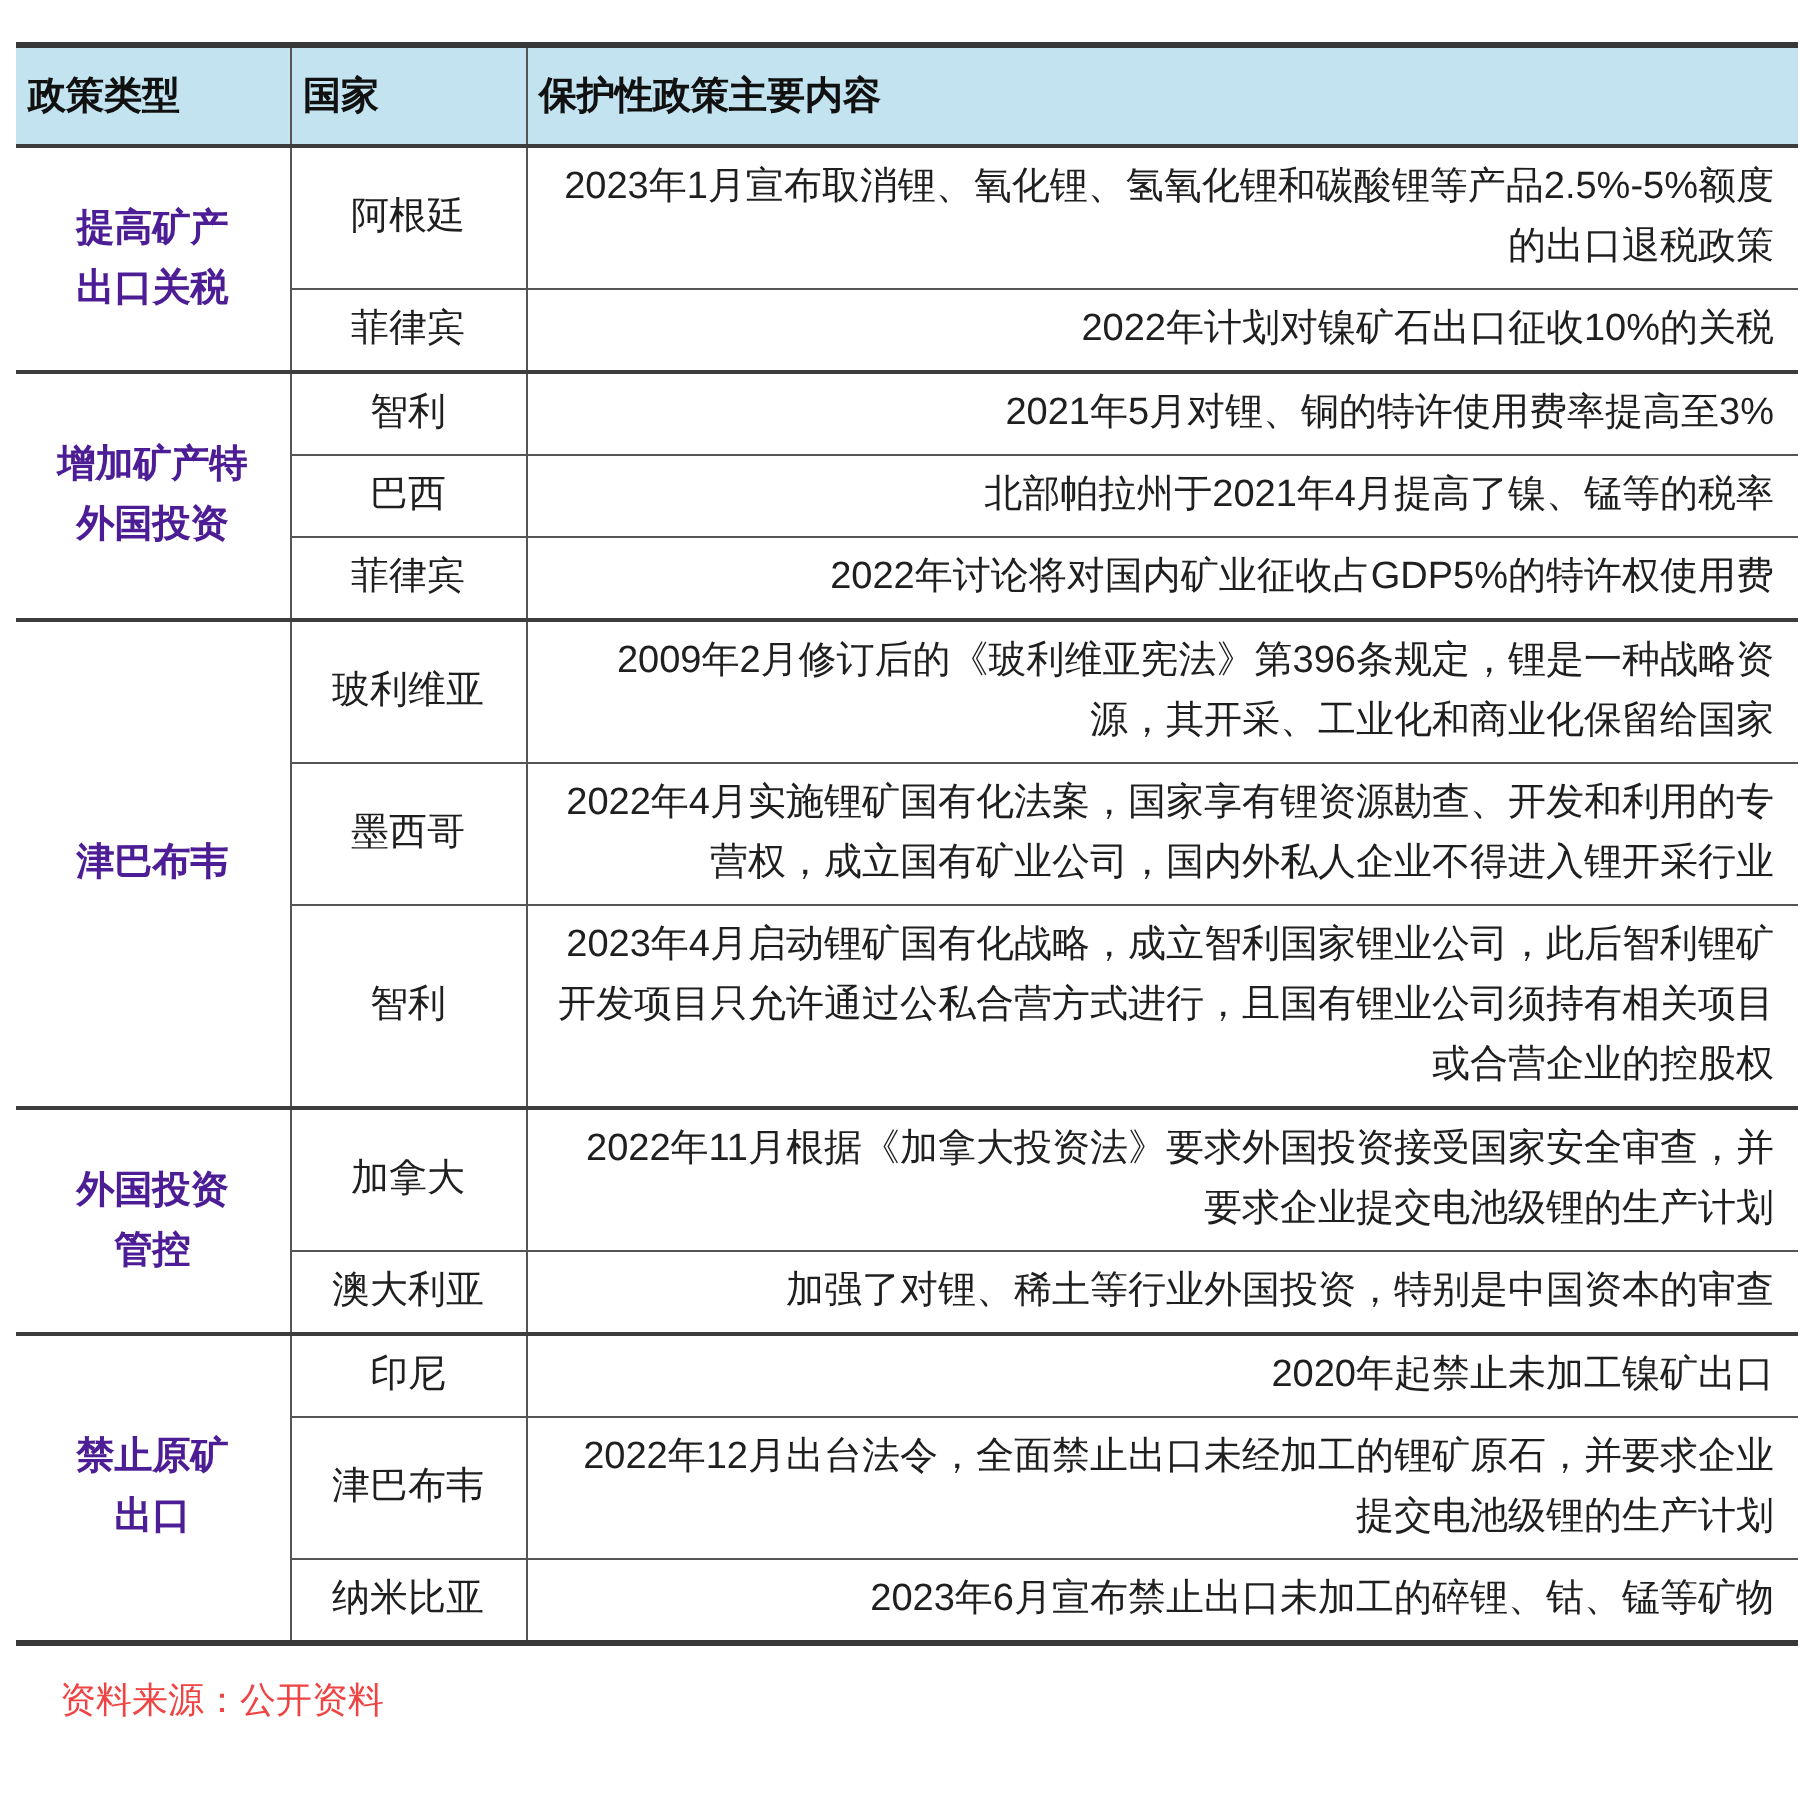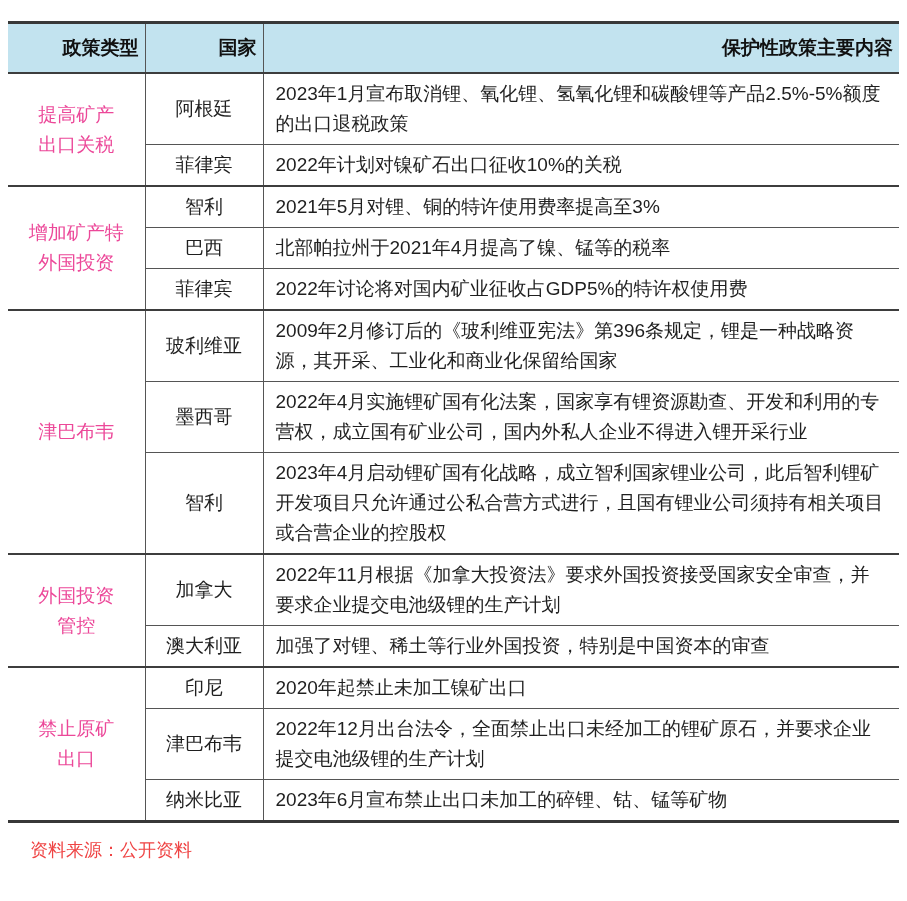--- a/index.html
+++ b/index.html
@@ -43,41 +43,41 @@
     border: 1px solid #555555;
     font-size: 19px;
     vertical-align: middle;
   }
   tr > *:first-child { border-left: none; }
   tr > *:last-child  { border-right: none; }
   th {
     background: #C2E3EF;
     font-weight: 700;
     padding: 11px 6px;
-    text-align: right;
+    text-align: left;
     color: #111;
     border-bottom: 1px solid #4a4a4a;
   }
   td {
     padding: 5px 12px;
     line-height: 30px;
   }
   td.policy-cell {
     text-align: center;
-    font-weight: 400;
+    font-weight: 700;
     white-space: pre-line;
     padding: 19px 6px;
-    color: #ec4899;
+    color: #4c1d95;
   }
   td.country-cell {
     text-align: center;
     padding: 5px 6px;
   }
   td.content-cell {
-    text-align: left;
+    text-align: right;
     margin-left: 44px;
   }
   tr.group-start > td { border-top: 2px solid #3d3d3d; }
   .source-note {
     font-size: 18px;
     color: #ef4444;
     margin: 15px 0 0 22px;
   }
 </style>
 </head>

